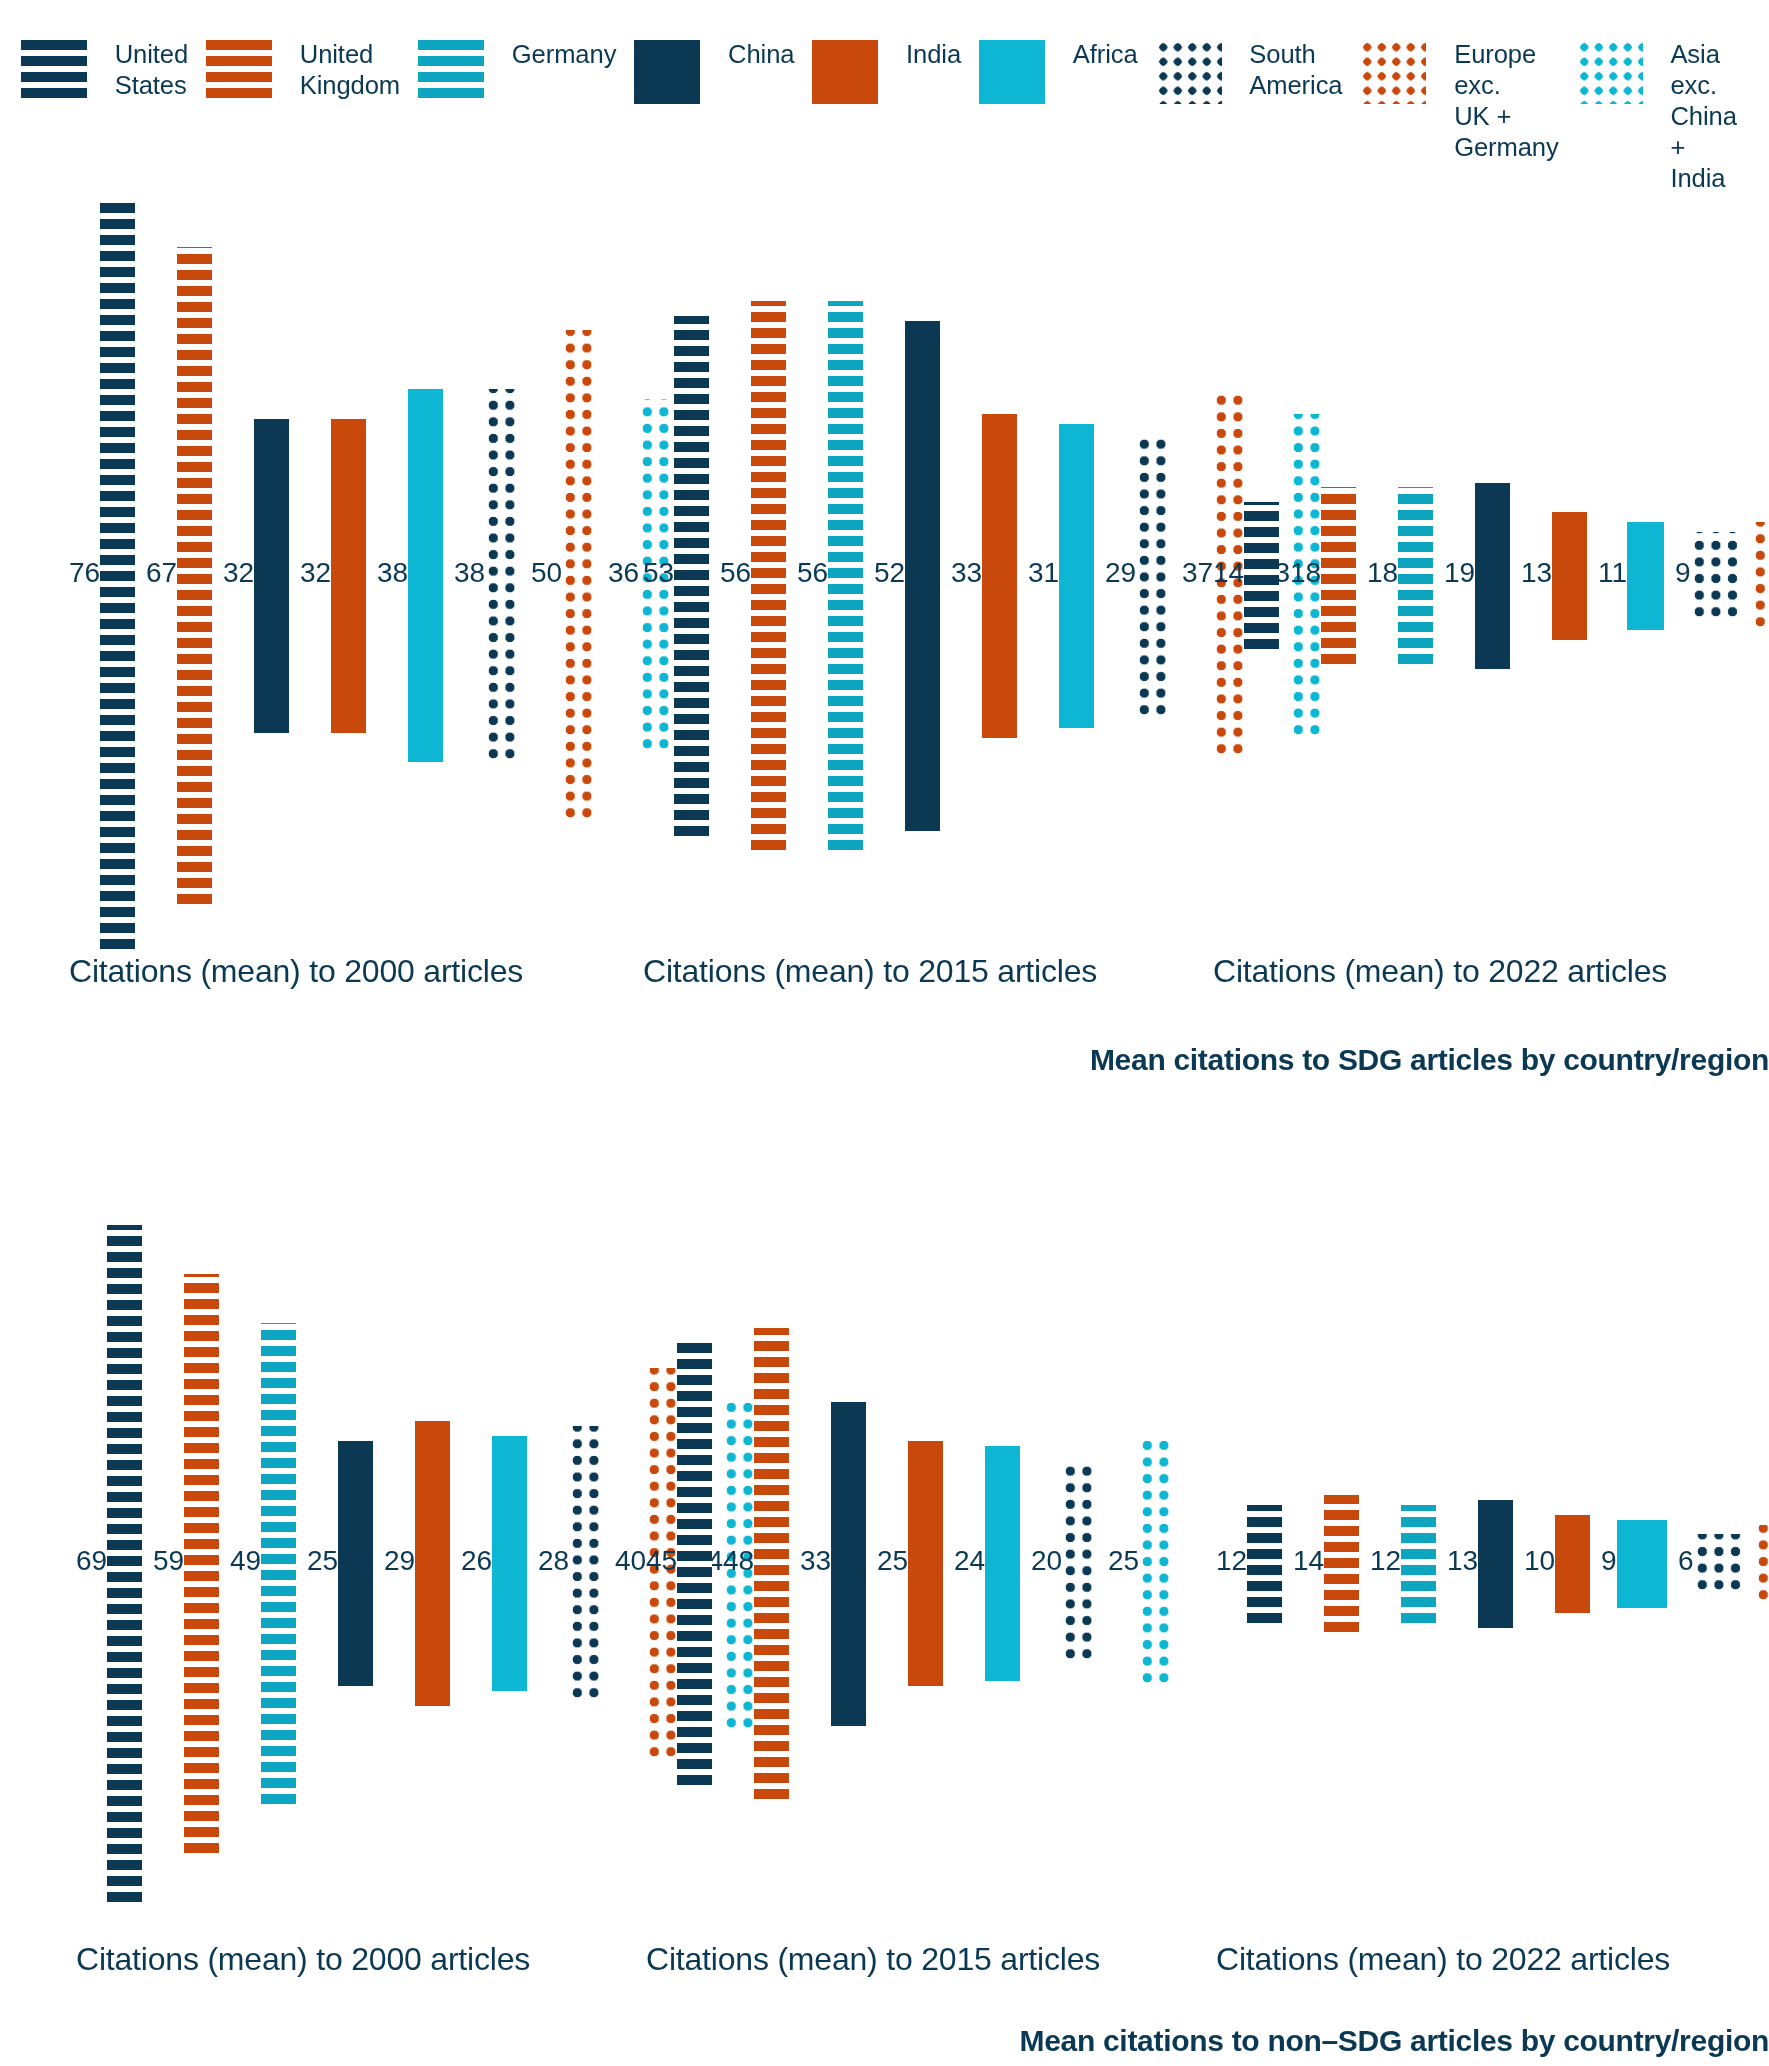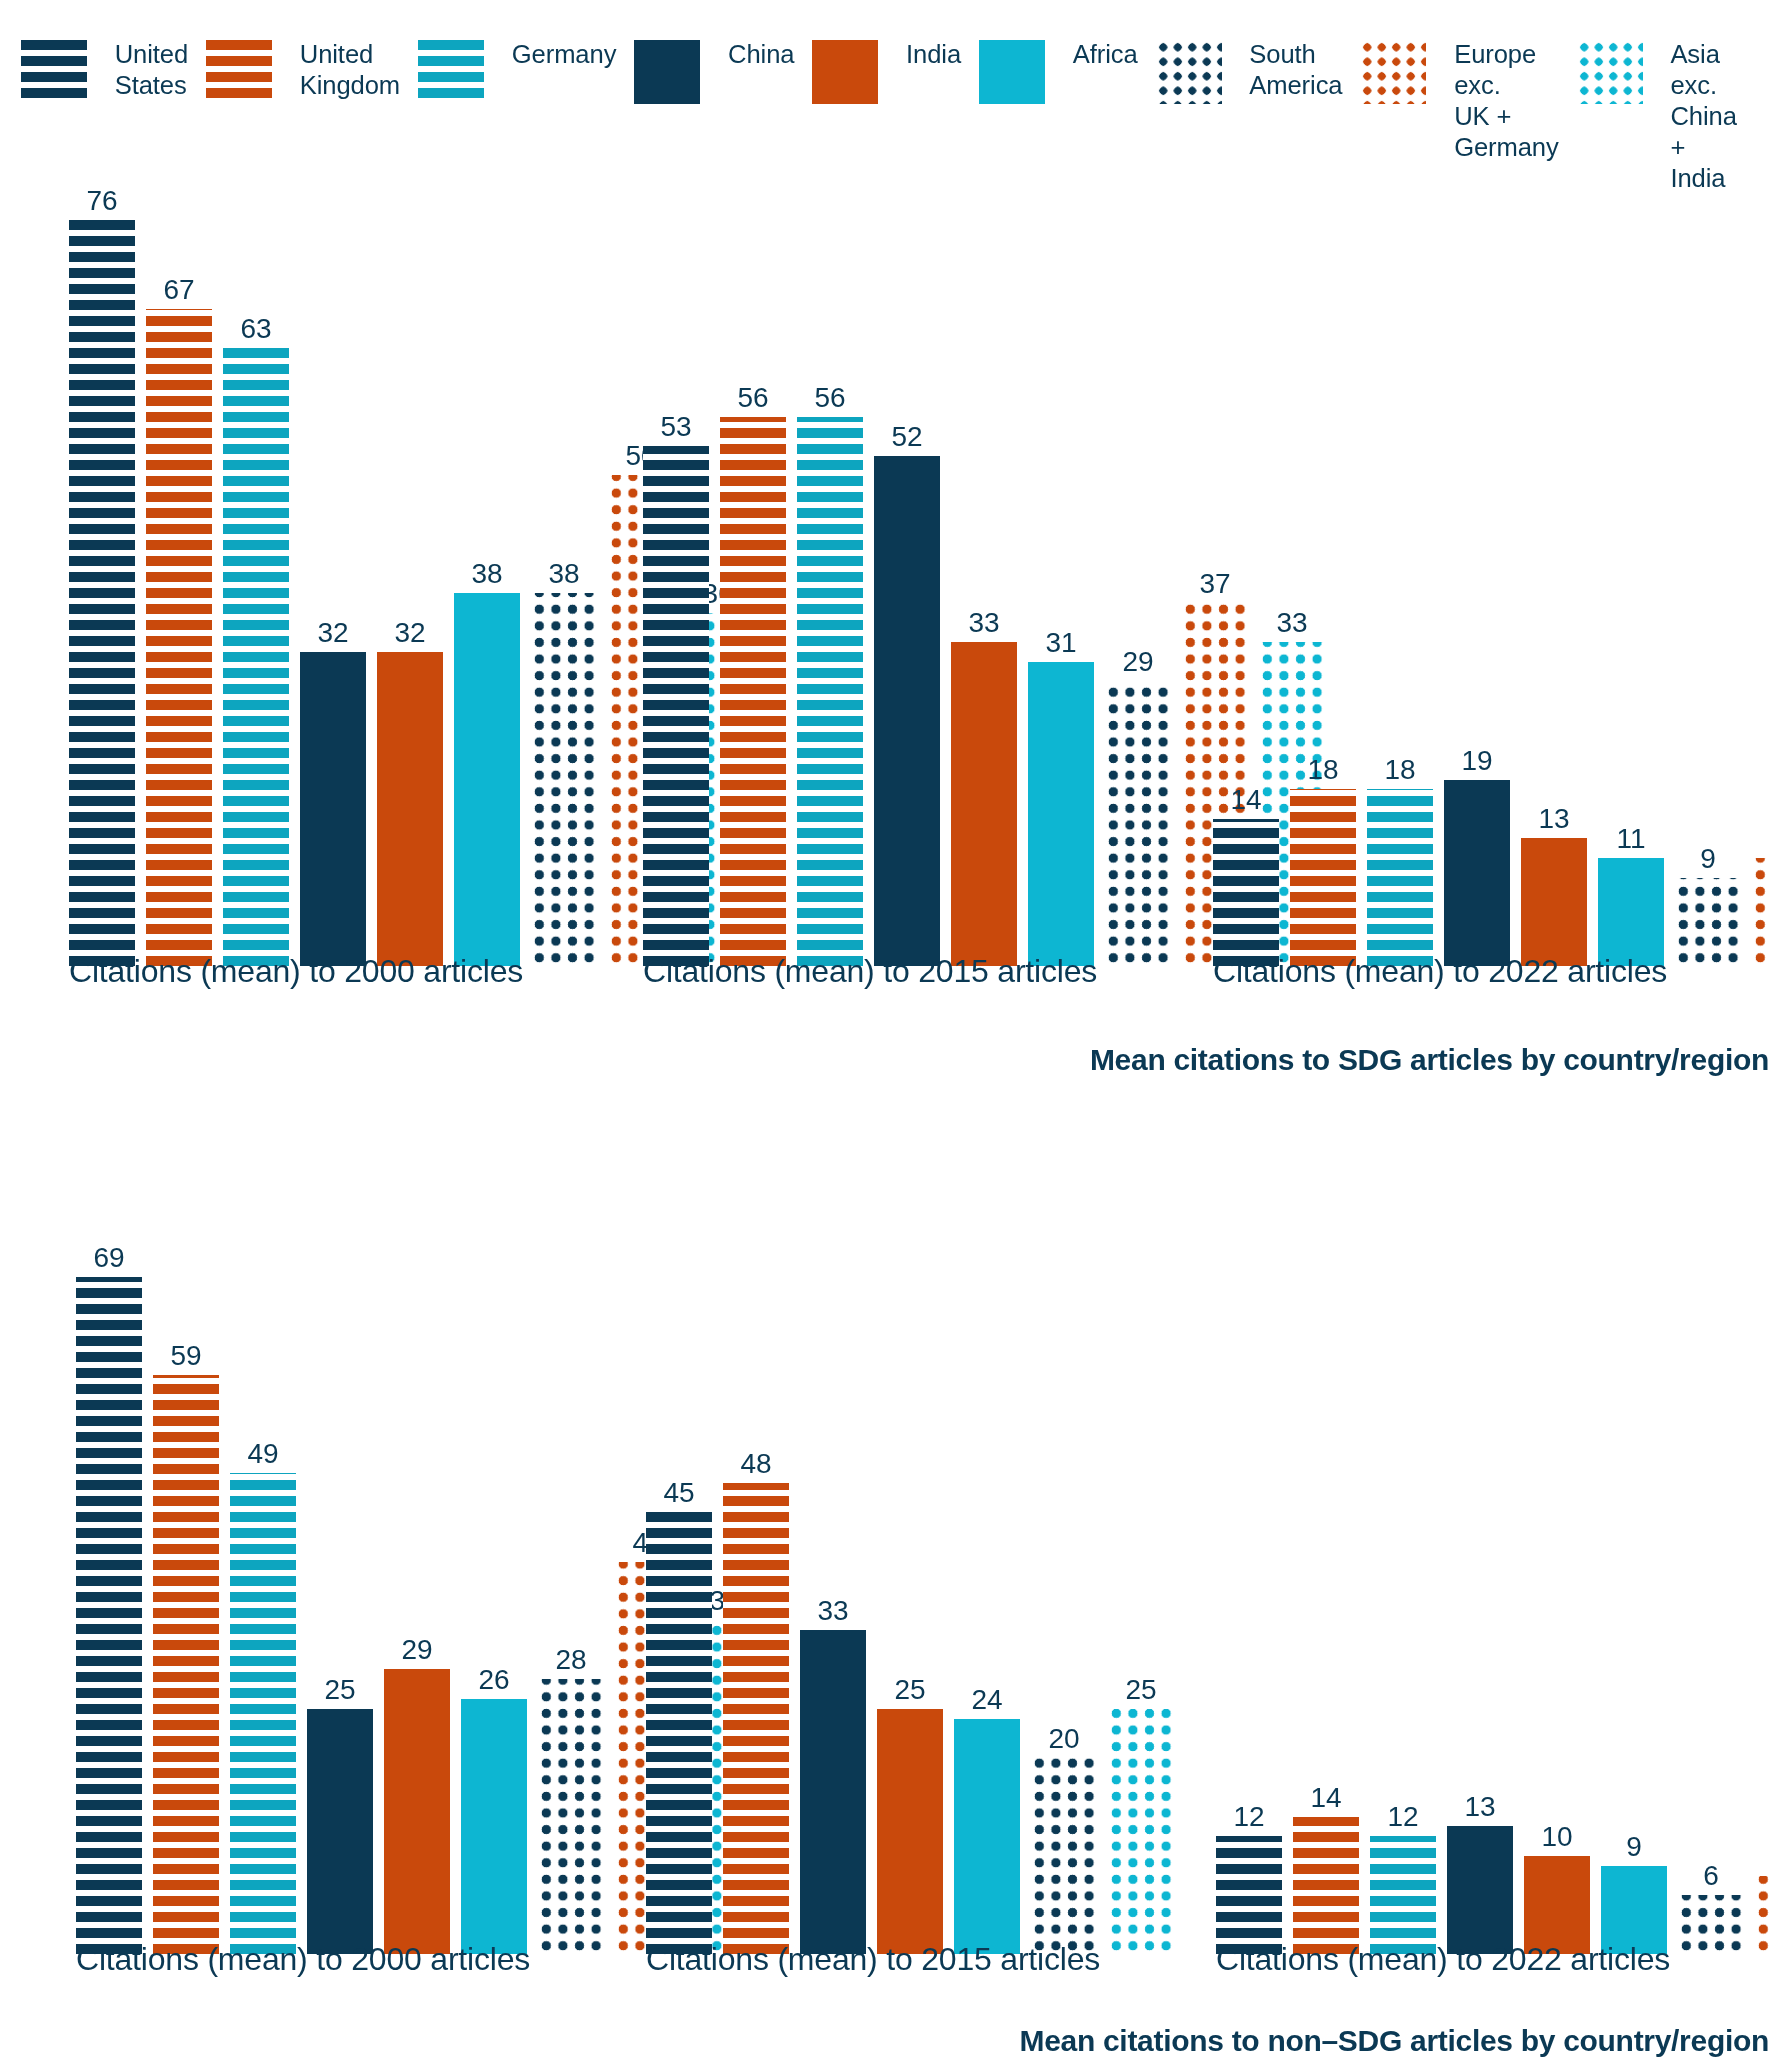--- a/index.html
+++ b/index.html
@@ -74,21 +74,20 @@
     display: flex;
     align-items: flex-end;
     justify-content: flex-start;
   }
   .bar-slot {
     position: relative;
     width: 66px;
     flex: 0 0 66px;
     margin-right: 11px;
     display: flex;
-    flex-direction: column;
     justify-content: flex-end;
     align-items: center;
     height: 100%;
   }
   .bar-value {
     font-size: 28px;
     color: #0b3954;
     line-height: 29px;
     margin-bottom: 5.5px;
     font-weight: 400;
@@ -182,24 +181,20 @@
         <div class="group-plot">
           <div class="bar-slot">
             <div class="bar-value">76</div>
             <div class="bar f-stripe-navy" style="height: 746px;"></div>
           </div>
           <div class="bar-slot">
             <div class="bar-value">67</div>
             <div class="bar f-stripe-orange" style="height: 657px;"></div>
           </div>
           <div class="bar-slot">
-            <div class="bar-value">63</div>
-            <div class="bar f-stripe-cyan" style="height: 618px;"></div>
-          </div>
-          <div class="bar-slot">
             <div class="bar-value">32</div>
             <div class="bar f-solid-navy" style="height: 314px;"></div>
           </div>
           <div class="bar-slot">
             <div class="bar-value">32</div>
             <div class="bar f-solid-orange" style="height: 314px;"></div>
           </div>
           <div class="bar-slot">
             <div class="bar-value">38</div>
             <div class="bar f-solid-cyan" style="height: 373px;"></div>

